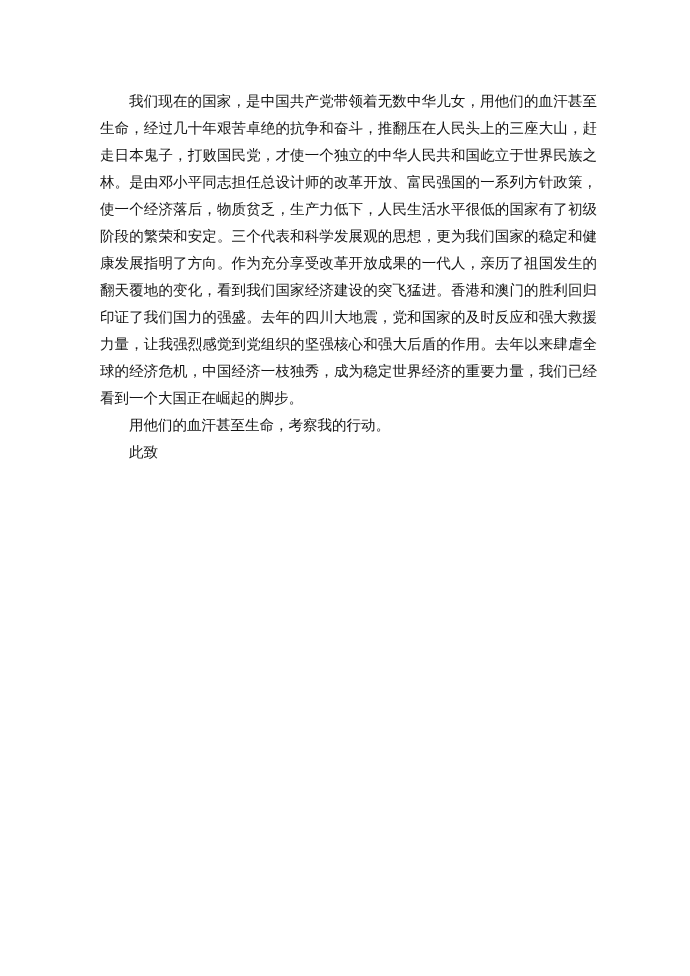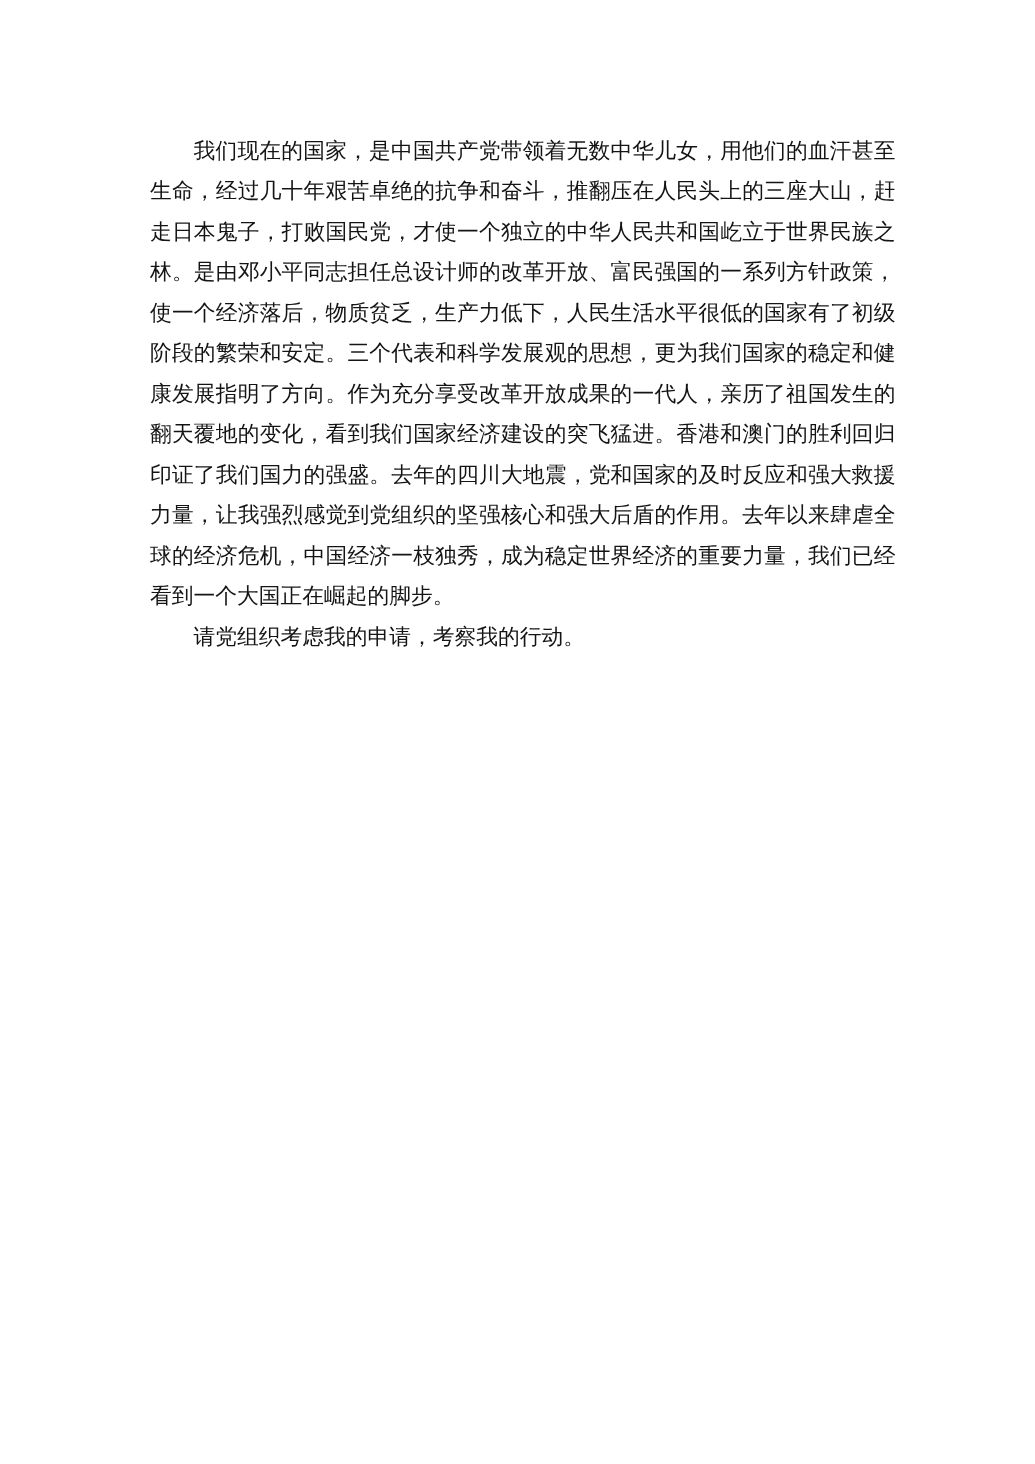--- a/index.html
+++ b/index.html
@@ -31,15 +31,16 @@
     text-indent: 2em;
     word-break: break-all;
   }
 </style>
 </head>
 <body>
 
 <div class="page">
   <div class="content">
     <p class="para">我们现在的国家，是中国共产党带领着无数中华儿女，用他们的血汗甚至生命，经过几十年艰苦卓绝的抗争和奋斗，推翻压在人民头上的三座大山，赶走日本鬼子，打败国民党，才使一个独立的中华人民共和国屹立于世界民族之林。是由邓小平同志担任总设计师的改革开放、富民强国的一系列方针政策，使一个经济落后，物质贫乏，生产力低下，人民生活水平很低的国家有了初级阶段的繁荣和安定。三个代表和科学发展观的思想，更为我们国家的稳定和健康发展指明了方向。作为充分享受改革开放成果的一代人，亲历了祖国发生的翻天覆地的变化，看到我们国家经济建设的突飞猛进。香港和澳门的胜利回归印证了我们国力的强盛。去年的四川大地震，党和国家的及时反应和强大救援力量，让我强烈感觉到党组织的坚强核心和强大后盾的作用。去年以来肆虐全球的经济危机，中国经济一枝独秀，成为稳定世界经济的重要力量，我们已经看到一个大国正在崛起的脚步。</p>
-    <p class="para">请党组织考虑我的申请，考察我的行动。</p>
+    <p class="para">用他们的血汗甚至生命，考察我的行动。</p>
+    <p class="para">此致</p>
   </div>
 </div>
 
 </body></html>

